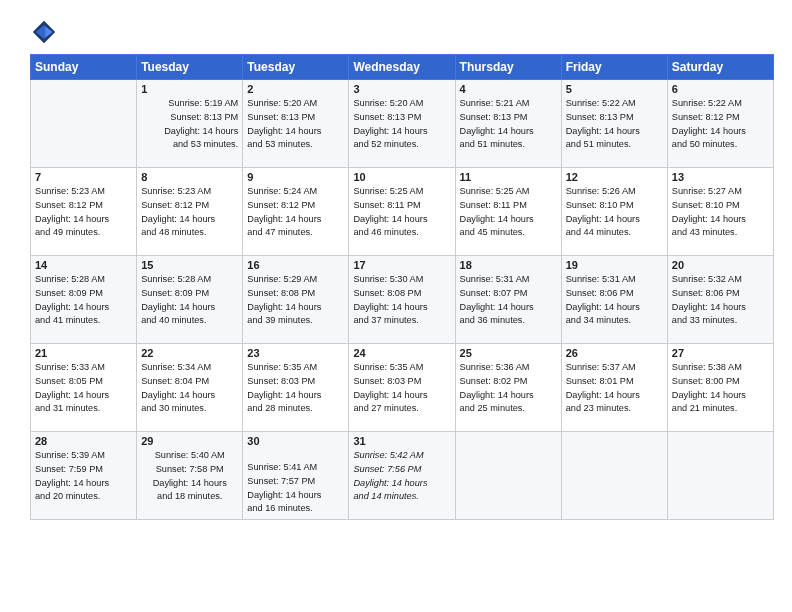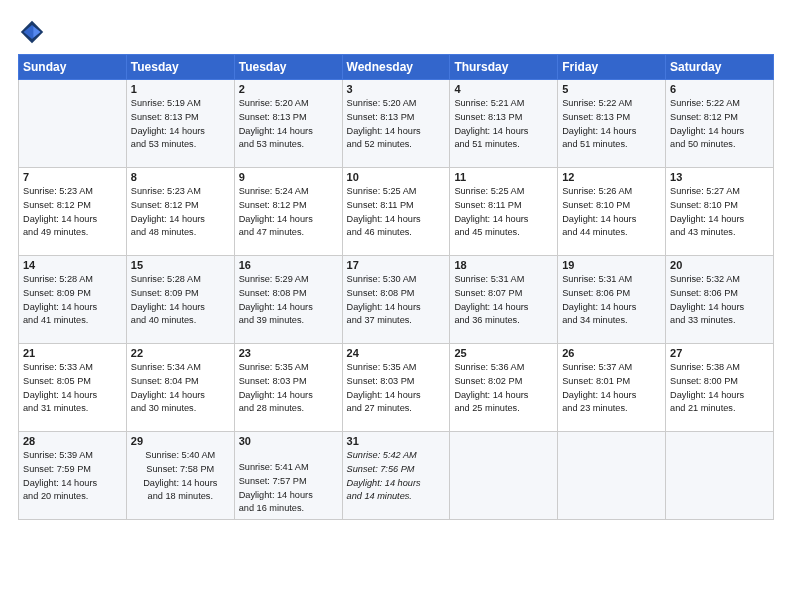--- a/index.html
+++ b/index.html
@@ -6,21 +6,21 @@
     body {
       width: 792px;
       height: 612px;
       font-family: Arial, Helvetica, sans-serif;
       background: #fff;
       overflow: hidden;
     }
     .page {
       width: 792px;
       height: 612px;
-      padding: 18px 18px 10px 18px;
+      padding: 18px 18px 10px 30px;
     }
     .header {
       display: flex;
       justify-content: space-between;
       align-items: flex-start;
       margin-bottom: 8px;
     }
     .logo {
       display: flex;
       align-items: center;
@@ -125,21 +125,21 @@
           <th>Thursday</th>
           <th>Friday</th>
           <th>Saturday</th>
         </tr>
     </thead>
     <tbody id="calendar-body">
     <tr>
           <td></td>
           <td>
             <span class="day-number">1</span>
-            <div class="day-info" style="white-space: pre-line;">Sunrise: 5:19 AM
+            <div class="day-info" style="white-space: pre-line; text-align: right;">Sunrise: 5:19 AM
 Sunset: 8:13 PM
 Daylight: 14 hours
 and 53 minutes.</div>
           </td>
           <td>
             <span class="day-number">2</span>
             <div class="day-info" style="white-space: pre-line;">Sunrise: 5:20 AM
 Sunset: 8:13 PM
 Daylight: 14 hours
 and 53 minutes.</div>

